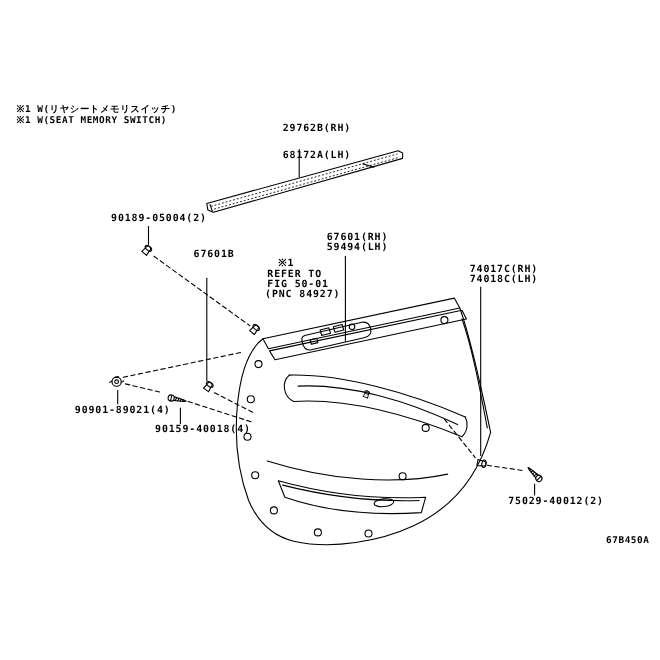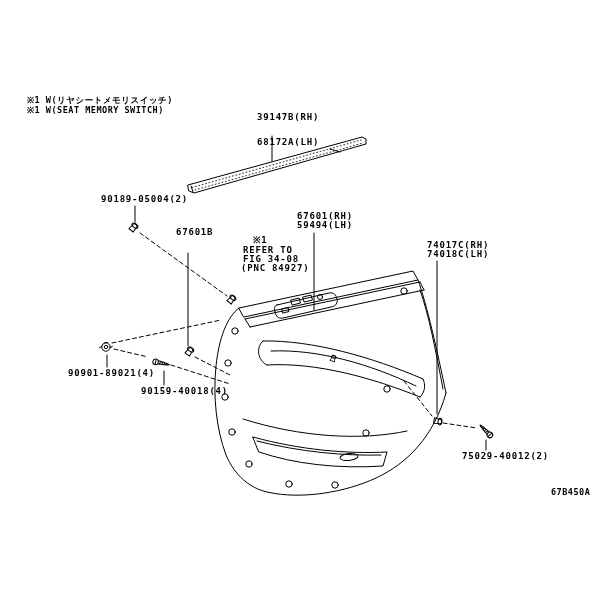--- a/index.html
+++ b/index.html
@@ -7,21 +7,21 @@
     position:relative;width:600px;height:600px;background:#ffffff;
     font-family:"DejaVu Sans Mono",monospace;overflow:hidden;
   }
   .stage svg{position:absolute;left:0;top:0;}
   .lbl{
     position:absolute;font-size:9px;font-weight:bold;letter-spacing:0.8px;
     line-height:9.5px;color:#000;white-space:nowrap;
   }
   .note{
     position:absolute;font-size:8.5px;font-weight:bold;letter-spacing:0.5px;
-    line-height:10px;color:#000;white-space:nowrap;margin-left:12px;
+    line-height:10px;color:#000;white-space:nowrap;
   }
   .code{
     position:absolute;font-size:8.5px;font-weight:bold;letter-spacing:0.5px;
     color:#000;white-space:nowrap;
   }
   .ln{stroke:#000;stroke-width:1;fill:none;stroke-linecap:round;stroke-linejoin:round;}
   .dash{stroke-dasharray:4 3;}
   .stip{stroke-dasharray:1 2.5;stroke-width:0.8;}
 </style>
 </head>
@@ -126,33 +126,33 @@
       <use href="#sym-clip" transform="translate(437,421) rotate(100)"></use>
       <use href="#sym-grommet" transform="translate(106,347)"></use>
       <use href="#sym-screw" transform="translate(161,363) rotate(12)"></use>
       <use href="#sym-screw" transform="translate(486,431) rotate(-135)"></use>
     </g>
   </svg>
 
   <div class="note" style="left:15px;top:95px">※1 W(リヤシートメモリスイッチ)</div>
   <div class="note" style="left:15px;top:105px">※1 W(SEAT MEMORY SWITCH)</div>
 
-  <div class="lbl" style="left:257px;top:113px">39147B(RH)</div>
+  <div class="lbl" style="left:257px;top:113px">29762B(RH)</div>
   <div class="lbl" style="left:257px;top:138px">68172A(LH)</div>
 
   <div class="lbl" style="left:101px;top:195px">90189-05004(2)</div>
 
   <div class="lbl" style="left:297px;top:212px">67601(RH)</div>
   <div class="lbl" style="left:297px;top:221px">59494(LH)</div>
 
   <div class="lbl" style="left:176px;top:228px">67601B</div>
 
   <div class="lbl" style="left:253px;top:236px">※1</div>
   <div class="lbl" style="left:243px;top:246px">REFER TO</div>
-  <div class="lbl" style="left:243px;top:255px">FIG 34-08</div>
+  <div class="lbl" style="left:243px;top:255px">FIG 50-01</div>
   <div class="lbl" style="left:241px;top:264px">(PNC 84927)</div>
 
   <div class="lbl" style="left:427px;top:241px">74017C(RH)</div>
   <div class="lbl" style="left:427px;top:250px">74018C(LH)</div>
 
   <div class="lbl" style="left:68px;top:369px">90901-89021(4)</div>
   <div class="lbl" style="left:141px;top:387px">90159-40018(4)</div>
   <div class="lbl" style="left:462px;top:452px">75029-40012(2)</div>
 
   <div class="code" style="left:551px;top:487px">67B450A</div>

